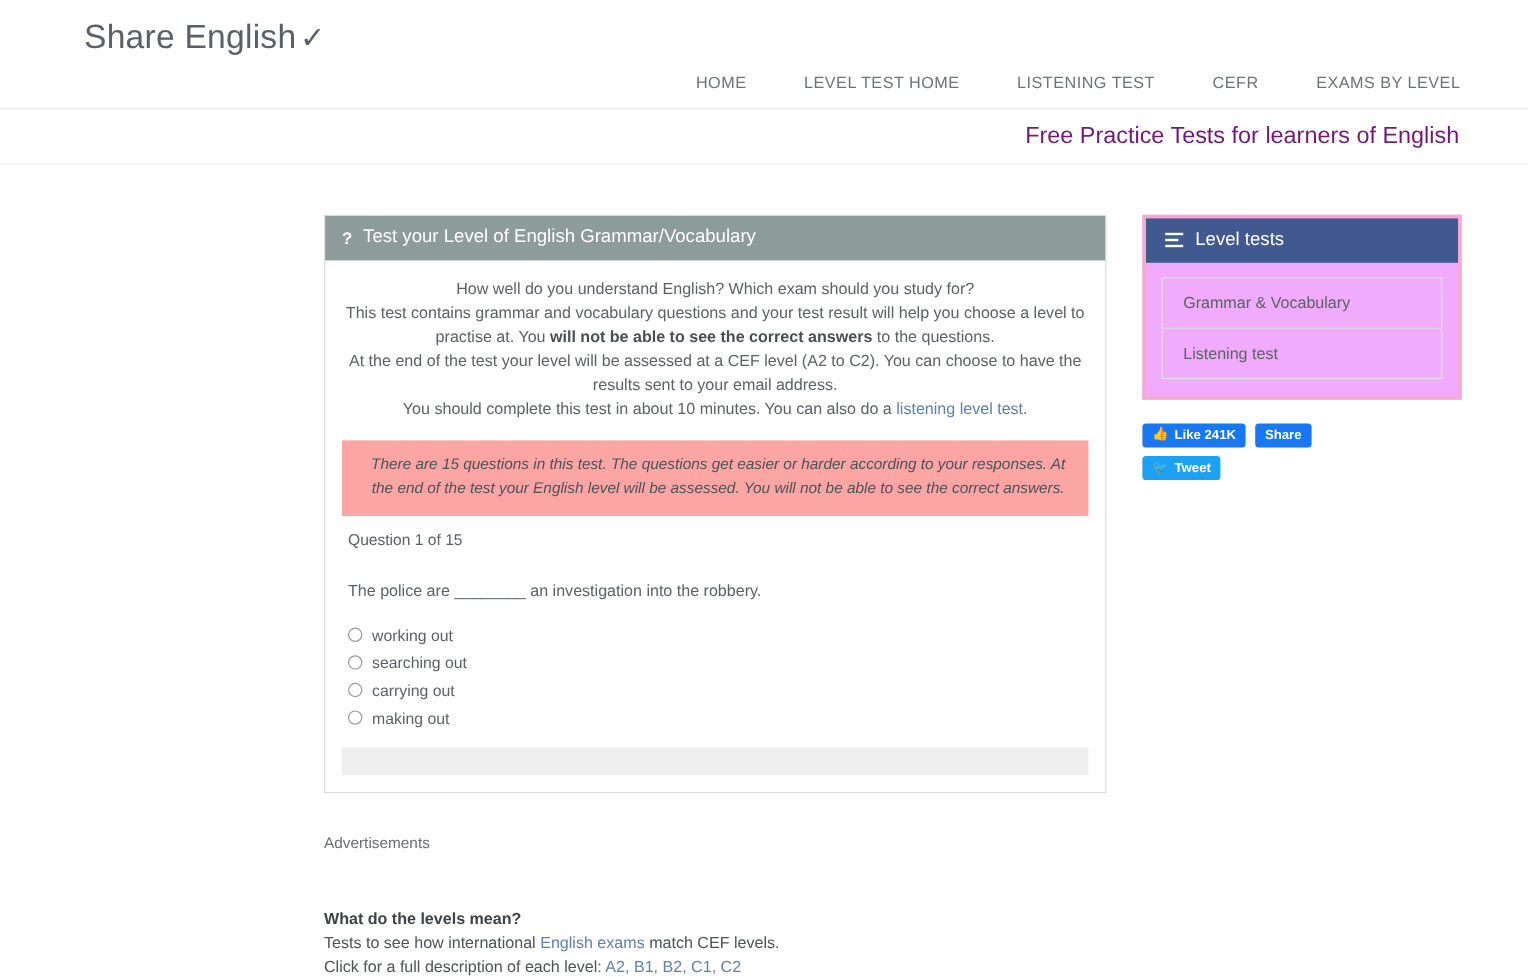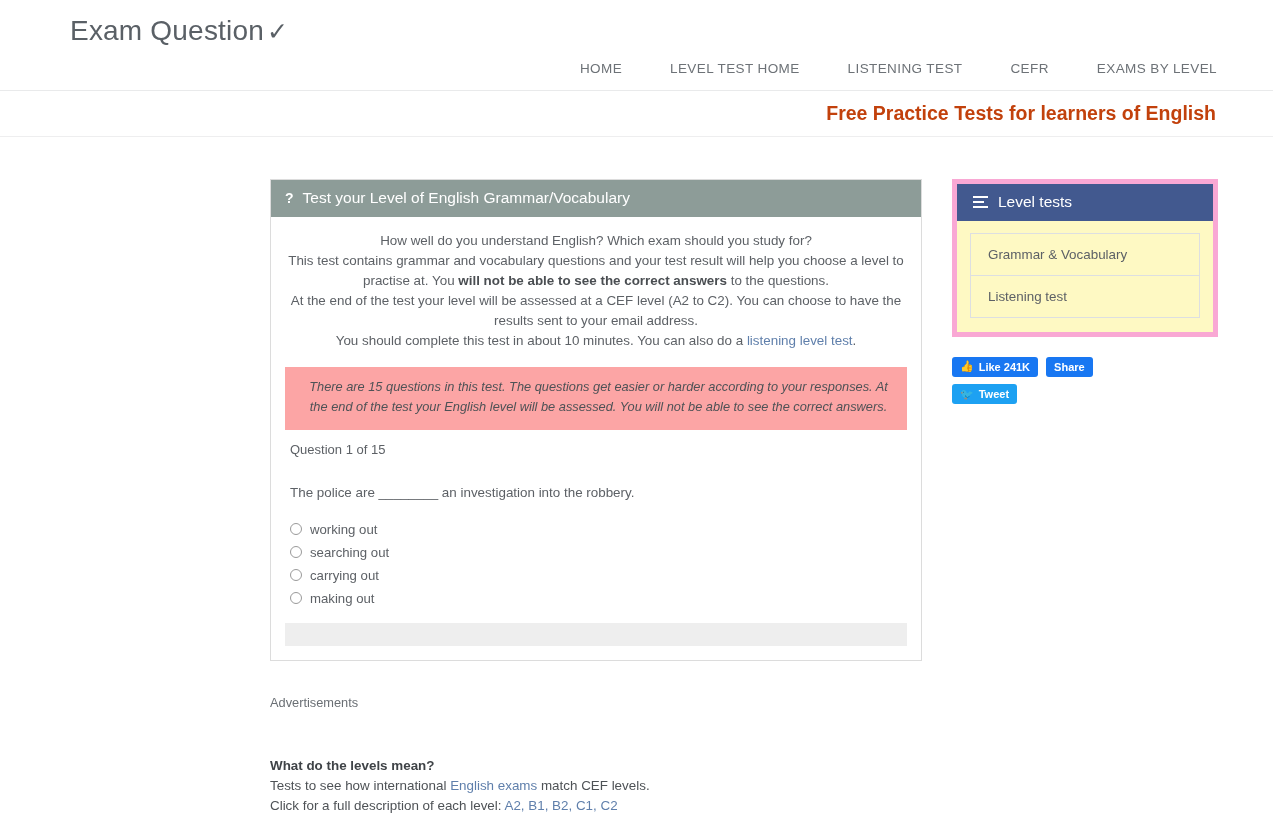--- a/index.html
+++ b/index.html
@@ -56,22 +56,22 @@
   .tagline-bar {
     border-bottom: 1px solid #eeeeef;
     height: 46px;
     display: flex;
     align-items: center;
     justify-content: flex-end;
     padding-right: 57px;
   }
   .tagline {
     font-size: 19.5px;
-    color: #c2410c;
-    font-weight: 700;
+    color: #701a75;
+    font-weight: 400;
   }
 
   
   .page {
     position: relative;
     width: 1273px;
   }
   .content-row {
     display: flex;
     align-items: flex-start;
@@ -158,22 +158,22 @@
     height: 23px;
     background: #eeeeee;
   }
 
   
   .sidebar {
     width: 266px;
     margin-left: 30px;
   }
   .side-box {
-    border: 5px solid #f9a8d4;
-    background: #fef9c3;
+    border: 3px solid #f9a8d4;
+    background: #f0abfc;
   }
   .side-head {
     background: #42598f;
     color: #fff;
     height: 37px;
     display: flex;
     align-items: center;
     padding-left: 16px;
     font-size: 15.5px;
   }
@@ -250,21 +250,21 @@
   .levels-block .heading { font-weight: bold; color: #3f4347; }
   .levels-block a { color: #5f7fab; text-decoration: none; }
 </style>
 </head>
 <body>
 
 <div class="page">
 
   <div class="site-header">
     <div class="brand">
-      <span>Exam Question</span><span class="tick">✓</span>
+      <span>Share English</span><span class="tick">✓</span>
     </div>
 
     <nav class="main-nav">
       <a href="#">HOME</a>
       <a href="#">LEVEL TEST HOME</a>
       <a href="#">LISTENING TEST</a>
       <a href="#">CEFR</a>
       <a href="#">EXAMS BY LEVEL</a>
     </nav>
 

